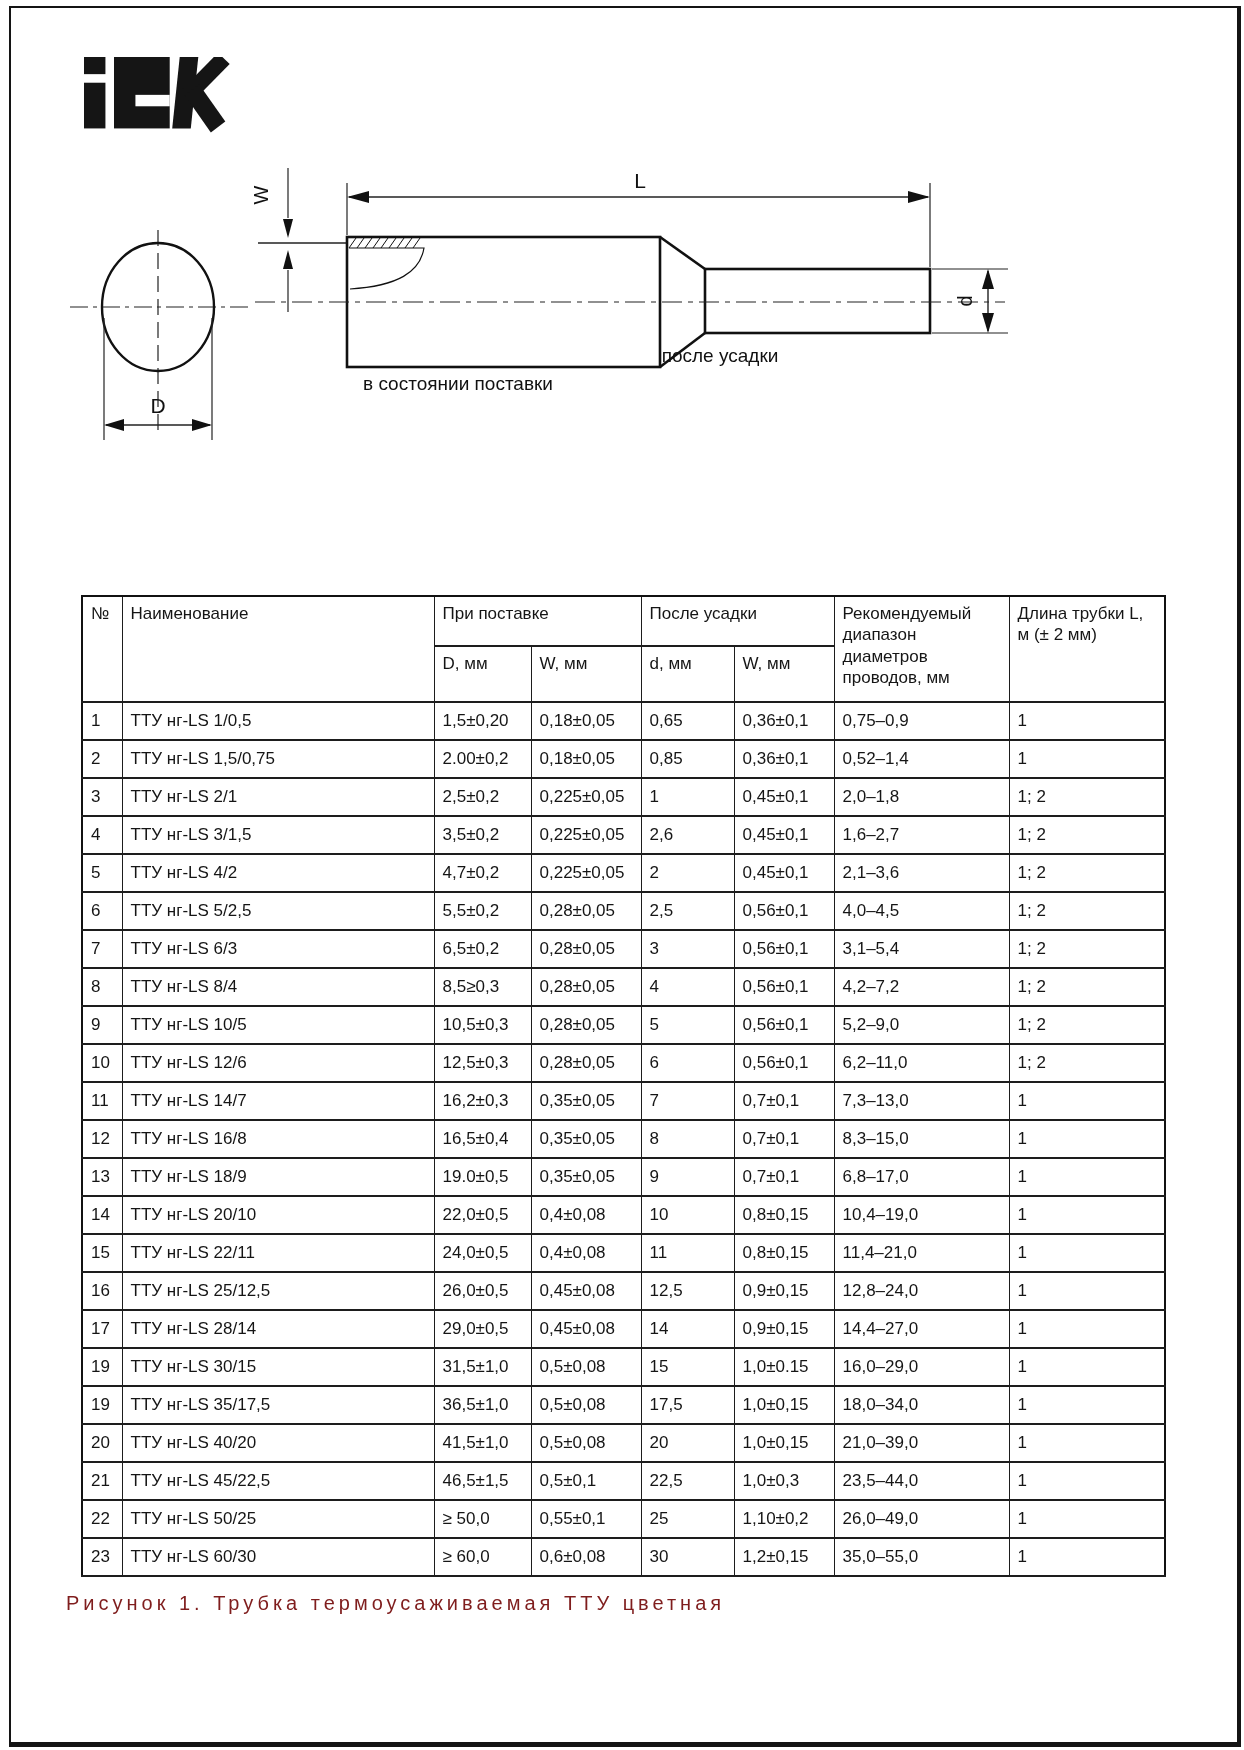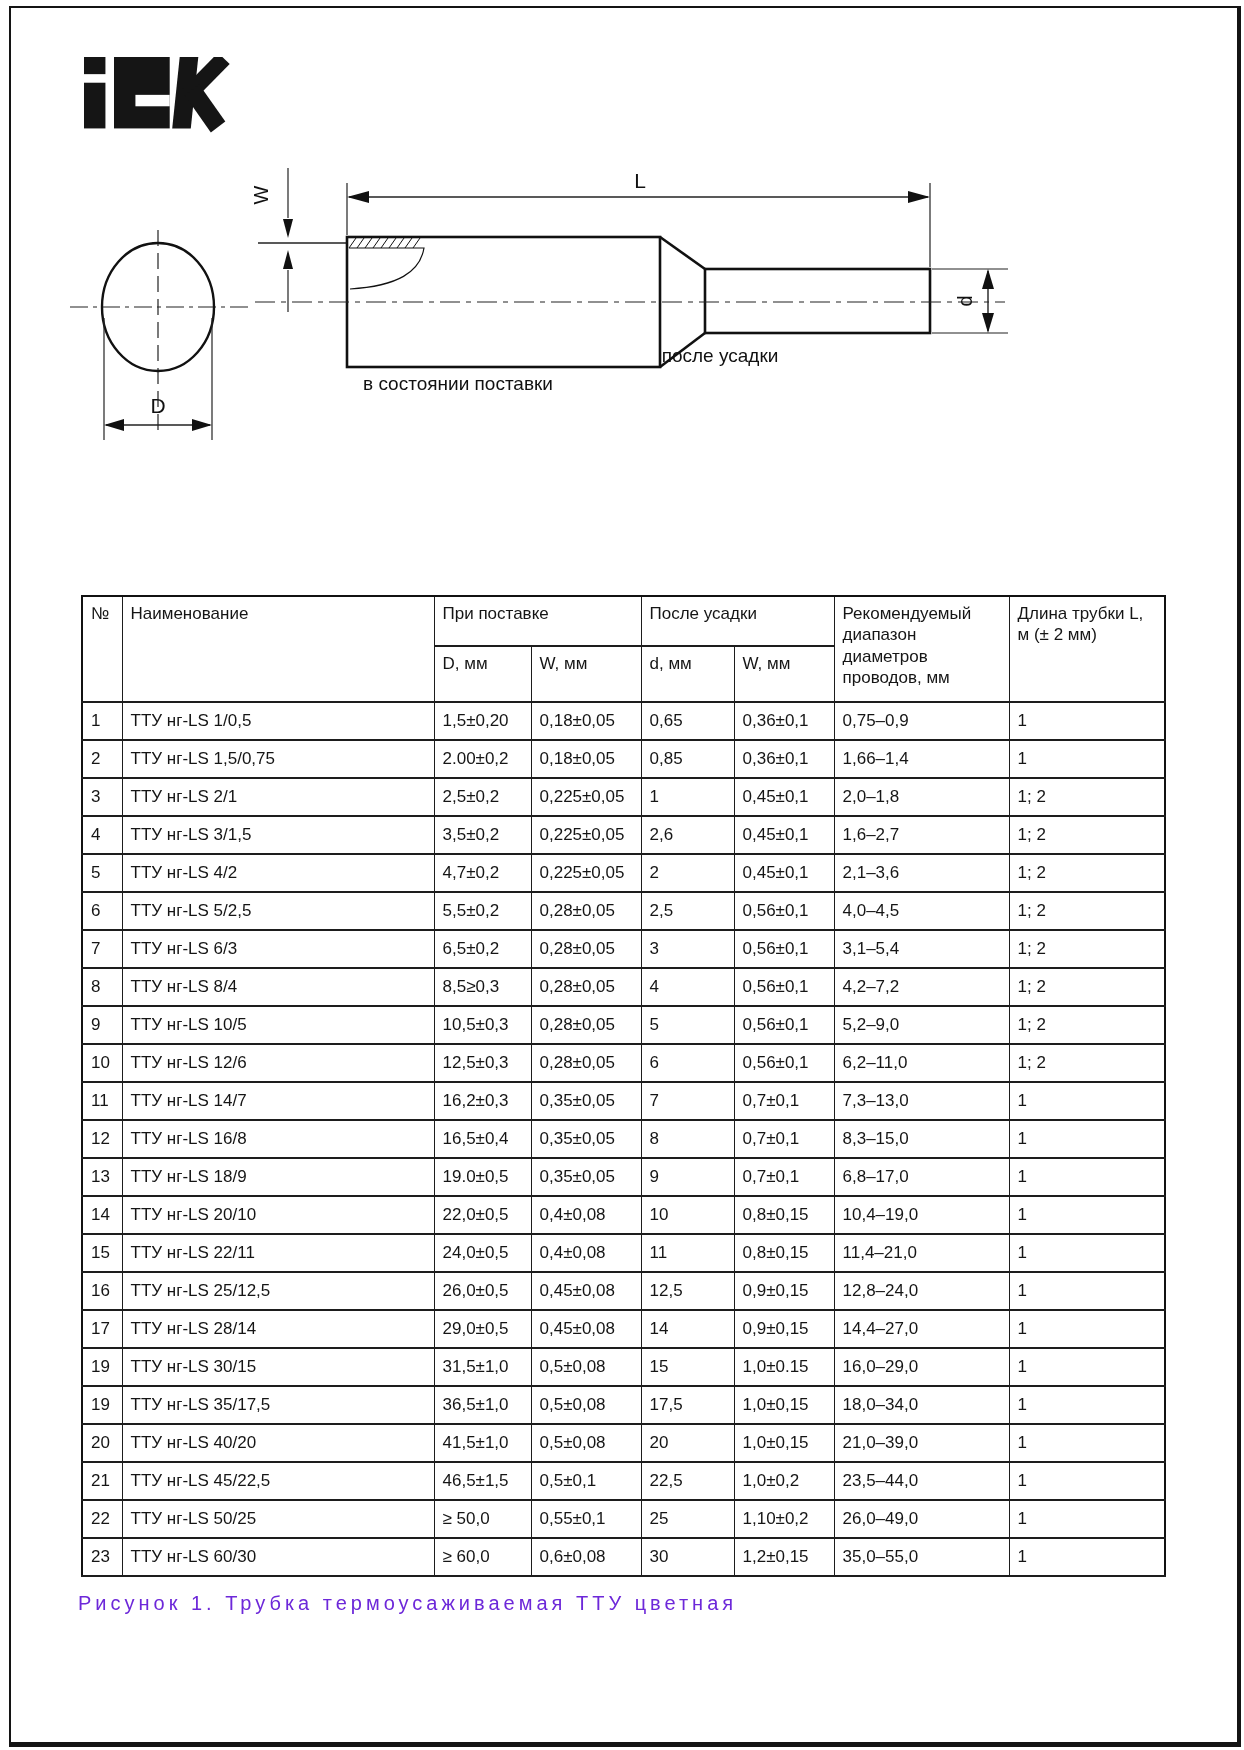--- a/index.html
+++ b/index.html
@@ -29,22 +29,22 @@
   }
   .spec-table thead tr.group-row th { height:38px; }
   .spec-table thead tr.sub-row th { height:44px; }
   .spec-table thead th { border-bottom-width:2px; }
   .spec-table tbody td {
     height:36px; padding:0 4px 0 8px; vertical-align:middle;
     border-top-width:2px; border-bottom-width:2px; line-height:1.1;
     white-space:nowrap; overflow:hidden;
   }
   .caption {
-    position:absolute; left:78px; top:1592px; font-size:20px;
-    letter-spacing:4px; color:#6d28d9; white-space:nowrap;
+    position:absolute; left:66px; top:1592px; font-size:20px;
+    letter-spacing:4px; color:#7f1d1d; white-space:nowrap;
   }
   svg text { font-family:"Liberation Sans", sans-serif; fill:#111; }
 </style>
 </head>
 <body>
 
 <div class="page">
   <div class="page-frame"></div>
 
   <div class="logo">
@@ -162,21 +162,21 @@
           <td>0,75–0,9</td>
           <td>1</td>
         </tr>
         <tr>
           <td>2</td>
           <td>ТТУ нг-LS 1,5/0,75</td>
           <td>2.00±0,2</td>
           <td>0,18±0,05</td>
           <td>0,85</td>
           <td>0,36±0,1</td>
-          <td>1,66–1,4</td>
+          <td>0,52–1,4</td>
           <td>1</td>
         </tr>
         <tr>
           <td>3</td>
           <td>ТТУ нг-LS 2/1</td>
           <td>2,5±0,2</td>
           <td>0,225±0,05</td>
           <td>1</td>
           <td>0,45±0,1</td>
           <td>2,0–1,8</td>
@@ -351,21 +351,21 @@
           <td>1,0±0,15</td>
           <td>21,0–39,0</td>
           <td>1</td>
         </tr>
         <tr>
           <td>21</td>
           <td>ТТУ нг-LS 45/22,5</td>
           <td>46,5±1,5</td>
           <td>0,5±0,1</td>
           <td>22,5</td>
-          <td>1,0±0,2</td>
+          <td>1,0±0,3</td>
           <td>23,5–44,0</td>
           <td>1</td>
         </tr>
         <tr>
           <td>22</td>
           <td>ТТУ нг-LS 50/25</td>
           <td>≥ 50,0</td>
           <td>0,55±0,1</td>
           <td>25</td>
           <td>1,10±0,2</td>

